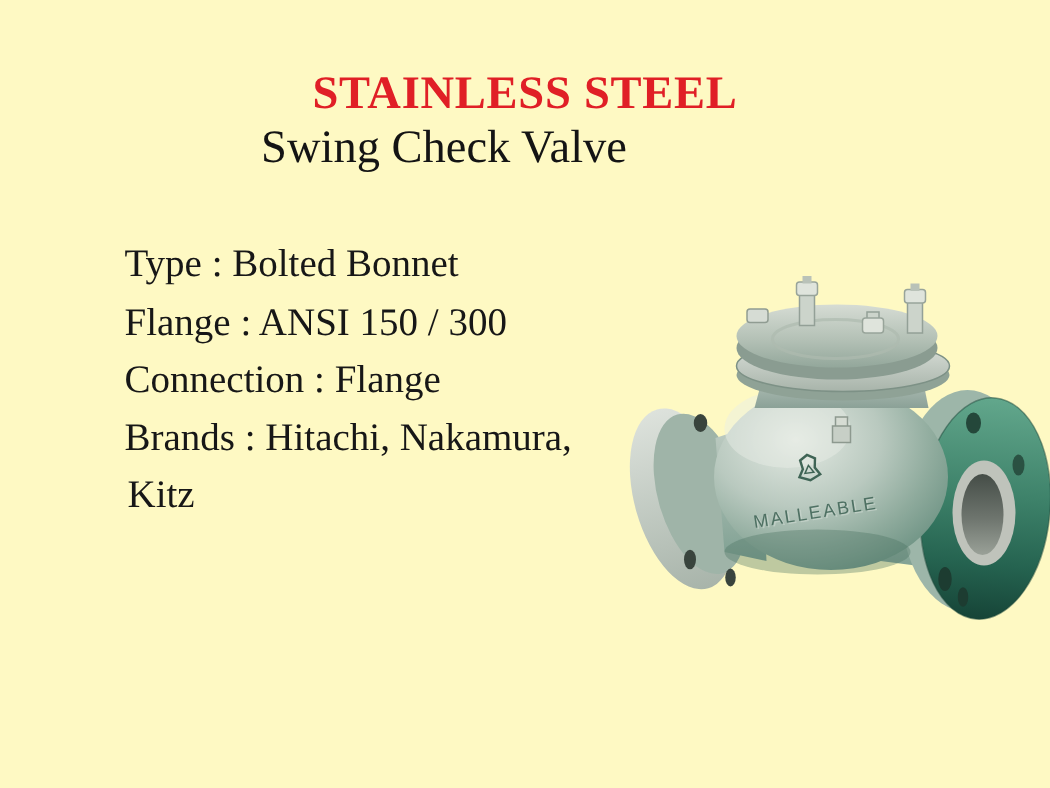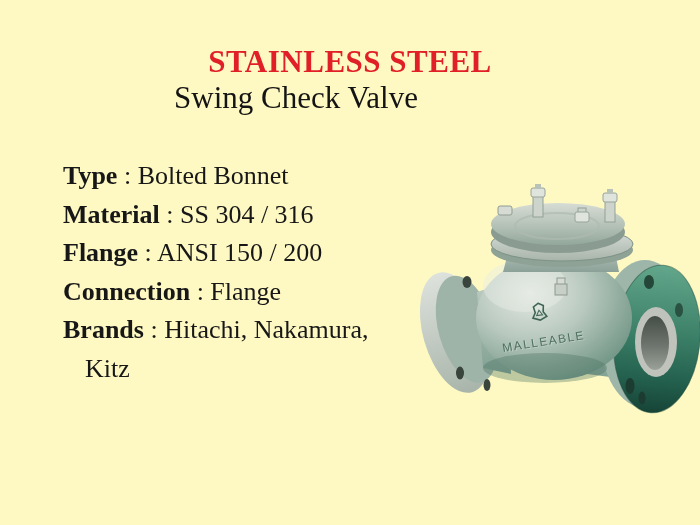--- a/index.html
+++ b/index.html
@@ -11,35 +11,34 @@
   }
   .subtitle {
     position:absolute; top:80px; left:0; width:592px; text-align:center;
     font-size:31px; color:#141414;
   }
   .specs {
     position:absolute; top:157px; left:63px; width:347px;
     font-size:26px; line-height:38.6px; color:#171717;
   }
   .spec-row { padding-left:22px; text-indent:-22px; }
-  .spec-label { font-weight:bold; }
+  .spec-label { font-weight:normal;margin-left:20px; }
   .valve-wrap { position:absolute; left:405px; top:182px; width:295px; height:240px; }
 </style>
 </head>
 <body style="background: rgb(255, 255, 255);">
 
 <div class="slide">
 
   <div class="title" style="color: rgb(224, 31, 38);">STAINLESS STEEL</div>
   <div class="subtitle">Swing Check Valve</div>
 
   <div class="specs" id="spec-list">
       <div class="spec-row"><span class="spec-label">Type</span><span> : </span><span class="spec-value">Bolted Bonnet</span></div>
-      <div class="spec-row"><span class="spec-label">Material</span><span> : </span><span class="spec-value">SS 304 / 316</span></div>
-      <div class="spec-row"><span class="spec-label">Flange</span><span> : </span><span class="spec-value">ANSI 150 / 200</span></div>
+      <div class="spec-row"><span class="spec-label">Flange</span><span> : </span><span class="spec-value">ANSI 150 / 300</span></div>
       <div class="spec-row"><span class="spec-label">Connection</span><span> : </span><span class="spec-value">Flange</span></div>
       <div class="spec-row"><span class="spec-label">Brands</span><span> : </span><span class="spec-value">Hitachi, Nakamura,</span><br><span class="spec-value">Kitz</span></div>
     </div>
 
   <div class="valve-wrap">
     <svg viewBox="0 0 295 240" width="295" height="240" xmlns="http://www.w3.org/2000/svg">
       <defs>
         <radialGradient id="gBody" cx="35%" cy="30%" r="95%">
           <stop offset="0%" stop-color="#e4eae3"></stop>
           <stop offset="38%" stop-color="#b9c9bf"></stop>

